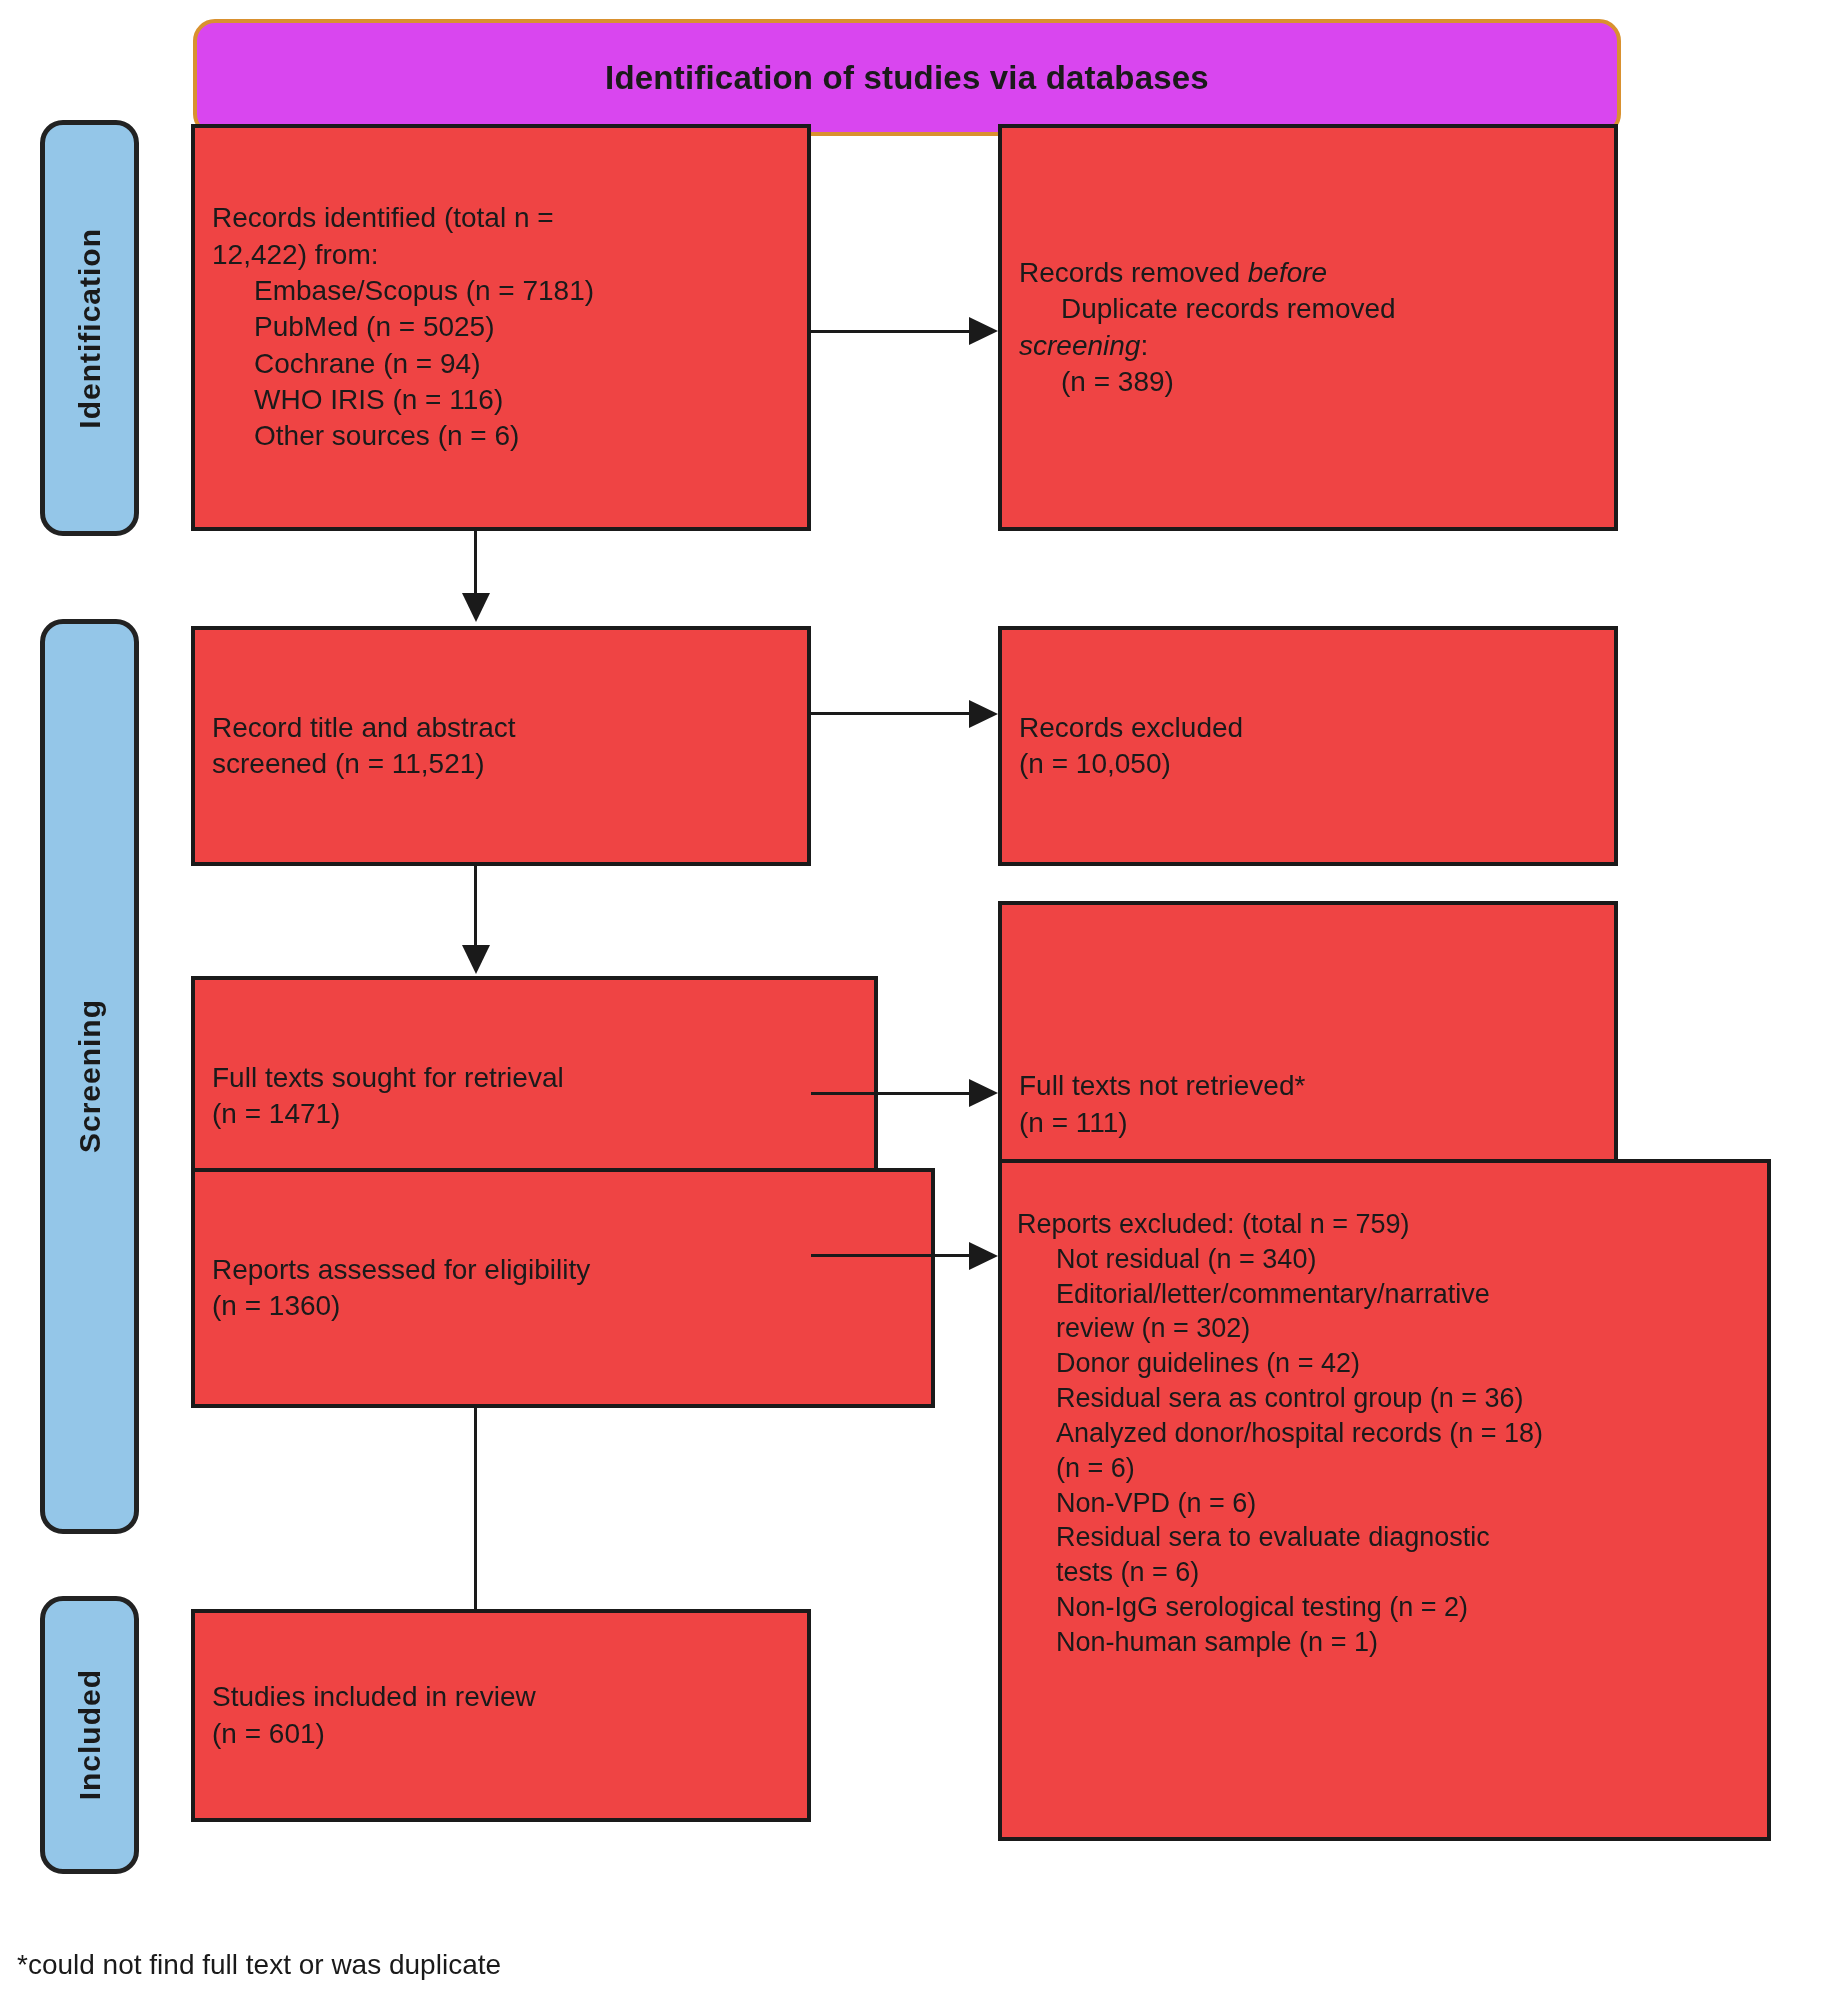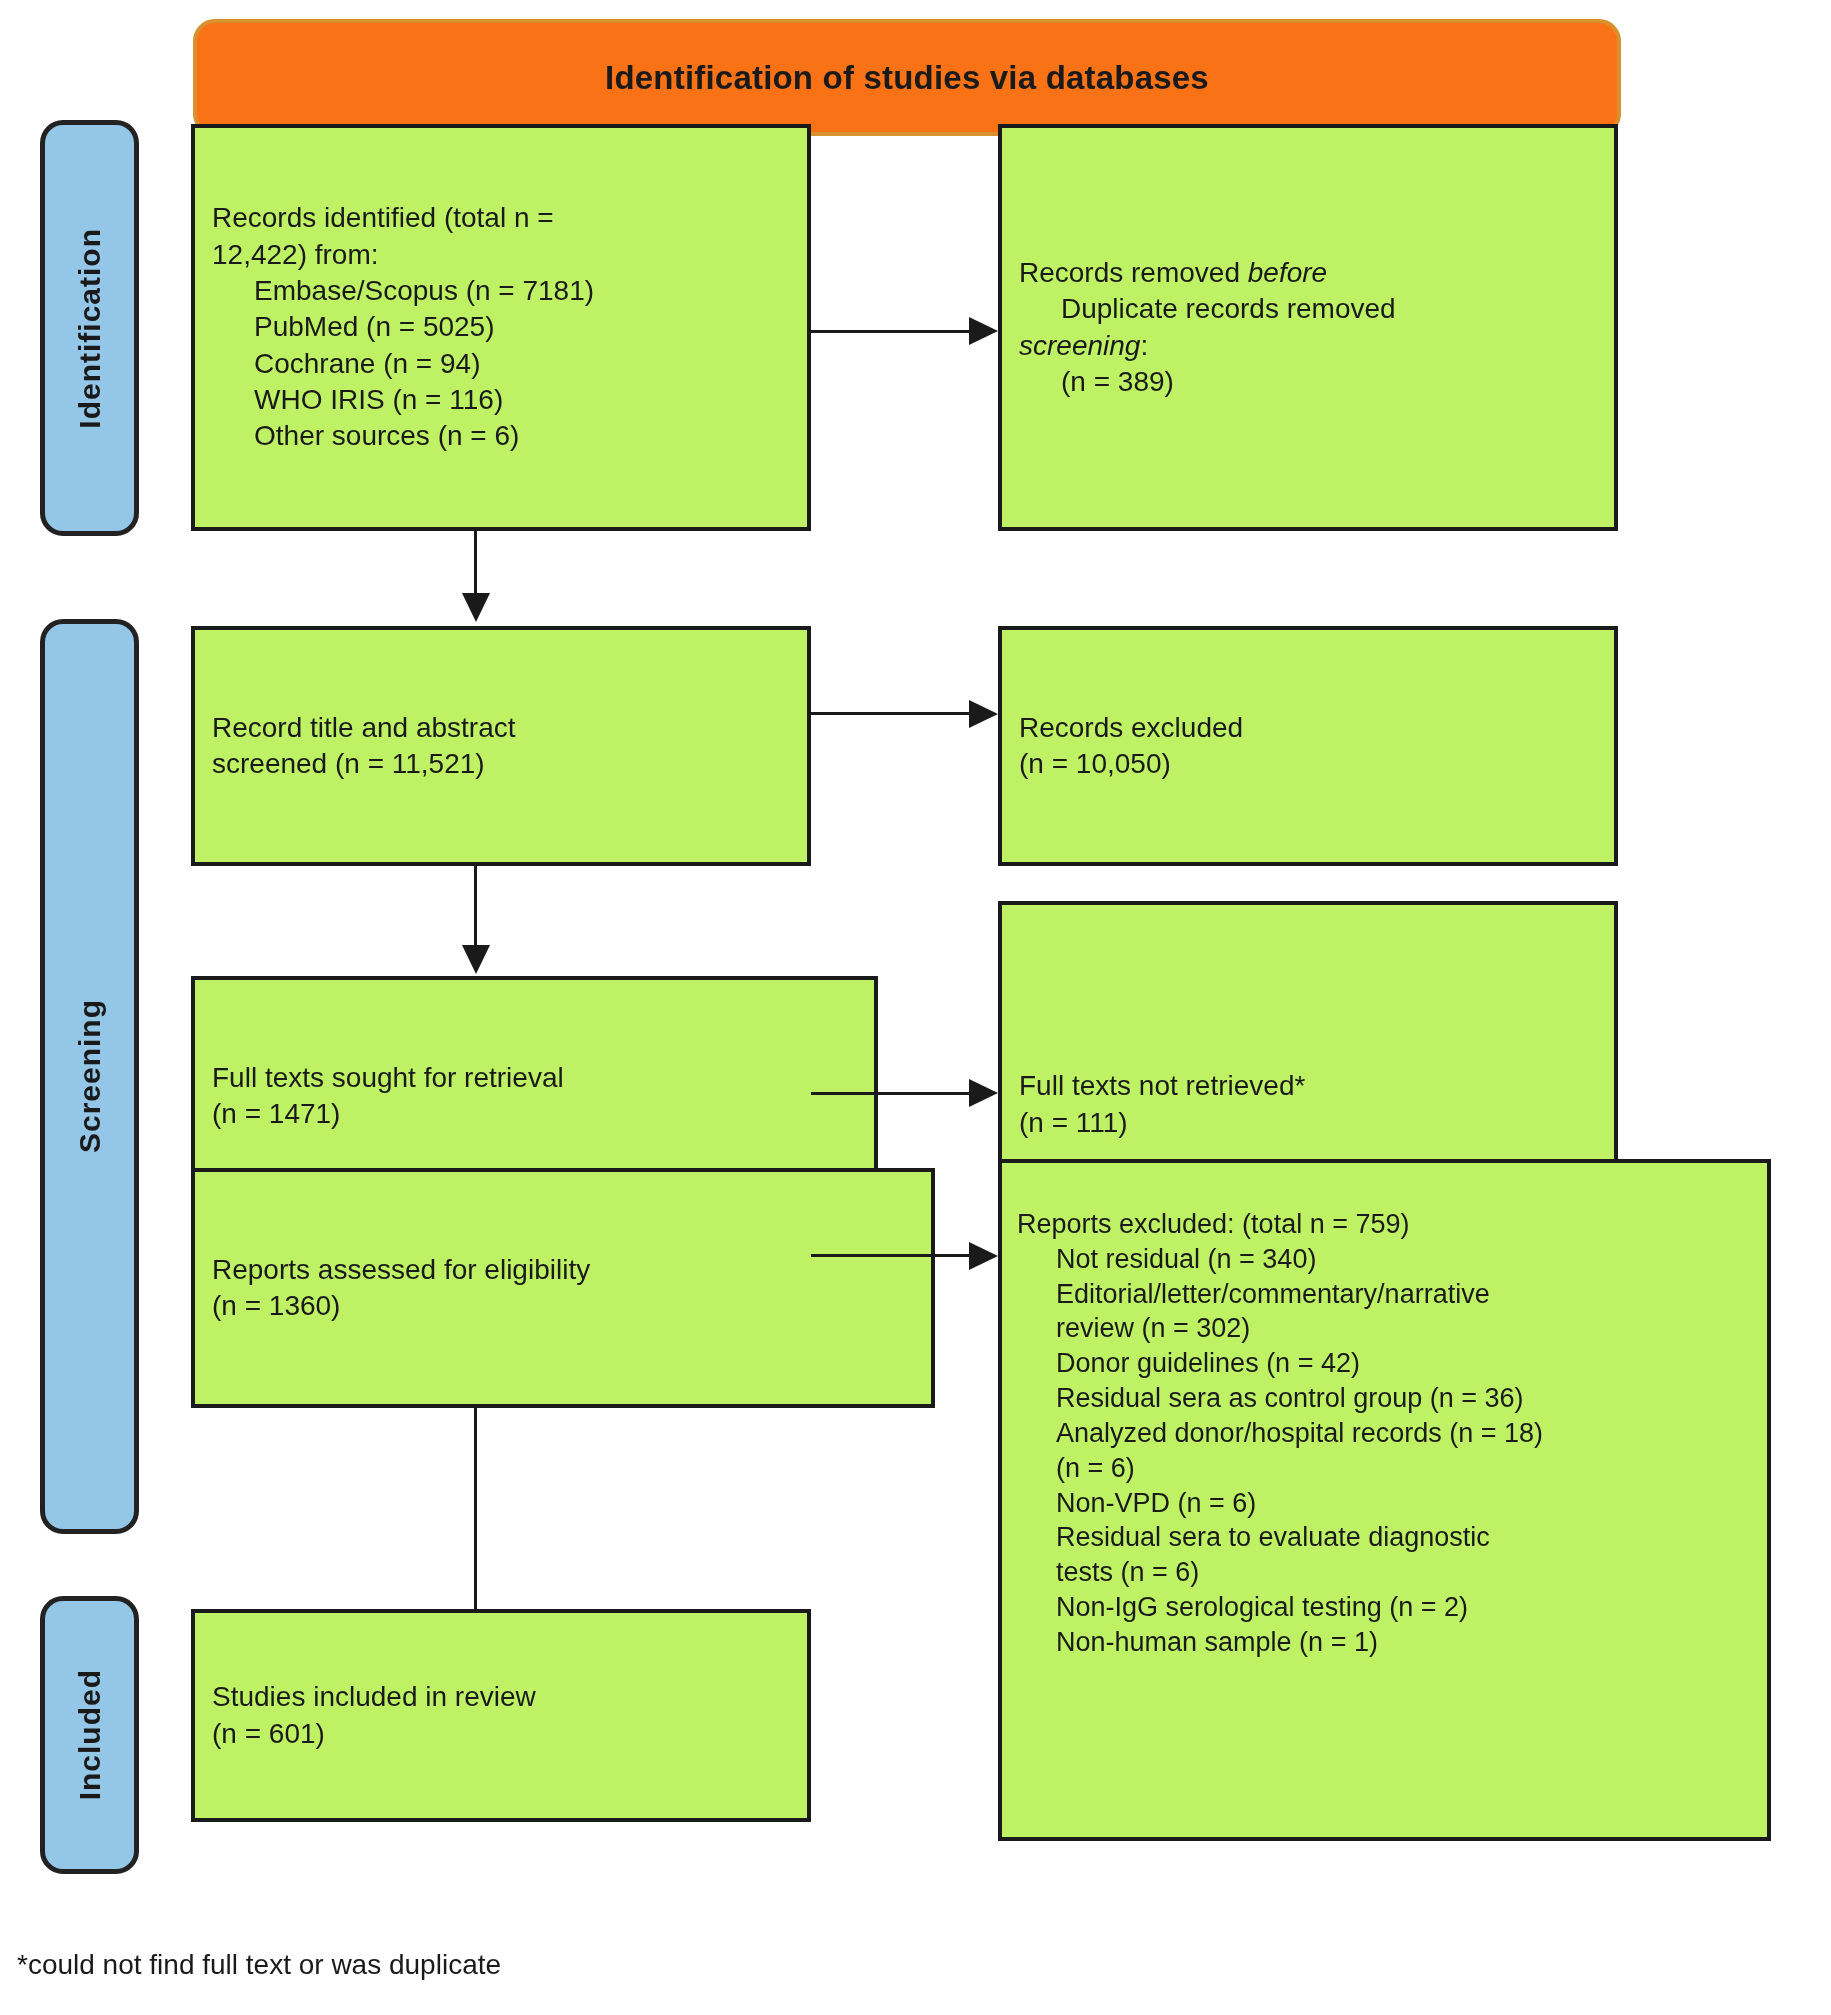--- a/index.html
+++ b/index.html
@@ -12,21 +12,21 @@
     width:1831px;
     height:2015px;
     background:#ffffff;
     overflow:hidden;
   }
   
   .banner{
     position:absolute;
     left:193px; top:19px;
     width:1428px; height:117px;
-    background:#f97316;
+    background:#d946ef;
     border:4.5px solid #D9912F;
     border-radius:22px;
     box-sizing:border-box;
     display:flex;align-items:center;justify-content:center;
   }
   .banner-text{
     font-size:33px;
     font-weight:bold;
     color:#1a1a1a;
     letter-spacing:0.2px;
@@ -46,21 +46,21 @@
     transform:rotate(180deg);
     font-size:30px;
     font-weight:bold;
     letter-spacing:1px;
     color:#1a1a1a;
     white-space:nowrap;
   }
   
   .box{
     position:absolute;
-    background:#bef264;
+    background:#ef4444;
     border:4px solid #1a1a1a;
     box-sizing:border-box;
     display:flex;
     flex-direction:column;
     justify-content:center;
   }
   .box-inner{
     padding:0 17px;
     font-size:28px;
     line-height:1.30;

